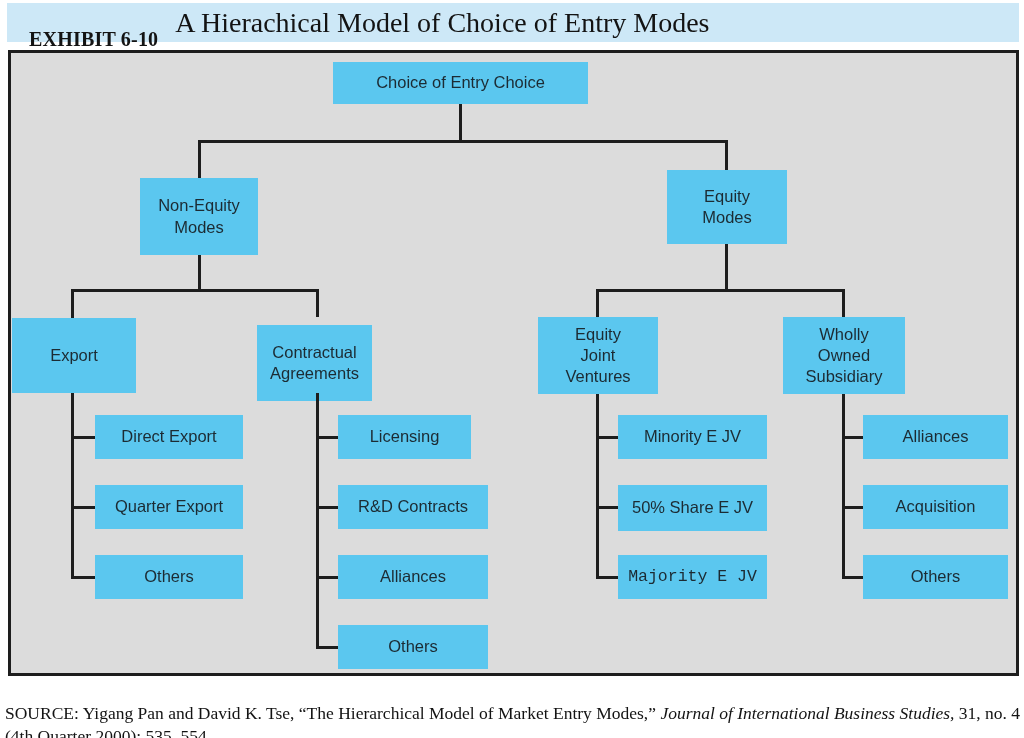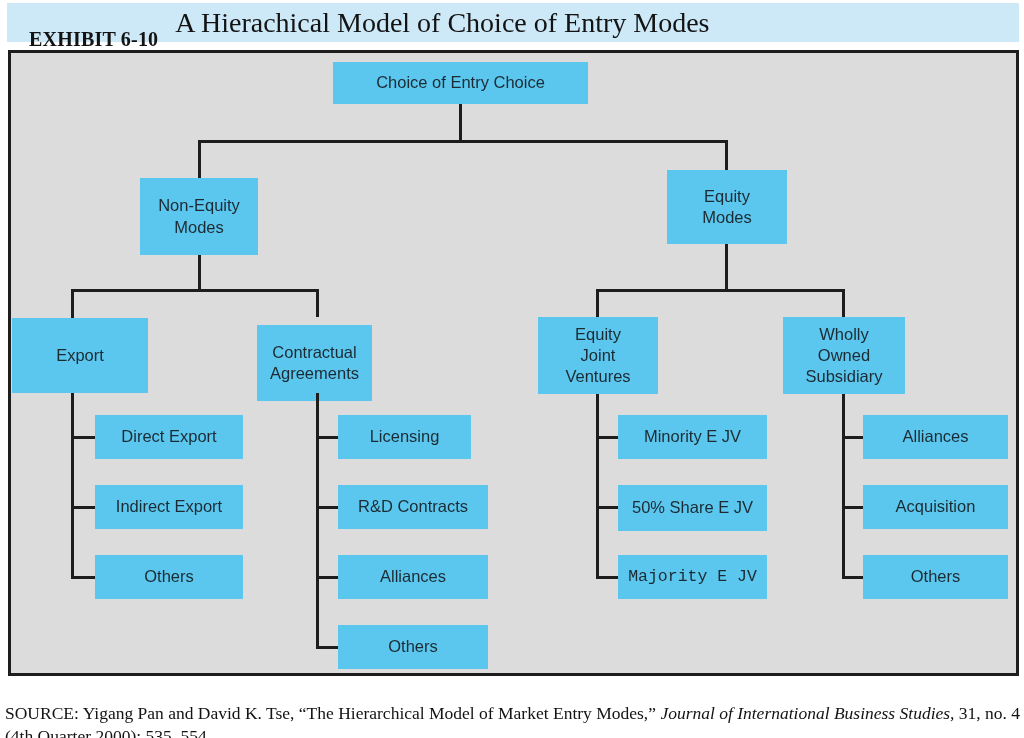--- a/index.html
+++ b/index.html
@@ -62,36 +62,36 @@
 
     <div class="vl" style="left:187px;top:202px;height:35px;"></div>
     <div class="hl" style="left:60px;top:236px;width:248px;"></div>
     <div class="vl" style="left:60px;top:236px;height:29px;"></div>
     <div class="vl" style="left:305px;top:236px;height:28px;"></div>
     <div class="vl" style="left:714px;top:191px;height:46px;"></div>
     <div class="hl" style="left:585px;top:236px;width:249px;"></div>
     <div class="vl" style="left:585px;top:236px;height:28px;"></div>
     <div class="vl" style="left:831px;top:236px;height:28px;"></div>
 
-    <div class="node" style="left:1px;top:265px;width:136px;height:75px;">Export</div>
+    <div class="node" style="left:1px;top:265px;width:124px;height:75px;">Export</div>
     <div class="node" style="left:246px;top:272px;width:115px;height:76px;">Contractual
 Agreements</div>
     <div class="node" style="left:527px;top:264px;width:120px;height:77px;">Equity
 Joint
 Ventures</div>
     <div class="node" style="left:772px;top:264px;width:122px;height:77px;">Wholly
 Owned
 Subsidiary</div>
 
     <div class="vl" style="left:60px;top:340px;height:186px;"></div>
     <div class="hl" style="left:60px;top:383px;width:24px;"></div>
     <div class="hl" style="left:60px;top:453px;width:24px;"></div>
     <div class="hl" style="left:60px;top:523px;width:24px;"></div>
     <div class="node" style="left:84px;top:362px;width:148px;height:44px;">Direct Export</div>
-    <div class="node" style="left:84px;top:432px;width:148px;height:44px;">Indirect Export</div>
+    <div class="node" style="left:84px;top:432px;width:148px;height:44px;">Quarter Export</div>
     <div class="node" style="left:84px;top:502px;width:148px;height:44px;">Others</div>
 
     <div class="vl" style="left:305px;top:340px;height:256px;"></div>
     <div class="hl" style="left:305px;top:383px;width:22px;"></div>
     <div class="hl" style="left:305px;top:453px;width:22px;"></div>
     <div class="hl" style="left:305px;top:523px;width:22px;"></div>
     <div class="hl" style="left:305px;top:593px;width:22px;"></div>
     <div class="node" style="left:321px;top:362px;width:133px;height:44px;margin-left:6px;">Licensing</div>
     <div class="node" style="left:327px;top:432px;width:150px;height:44px;">R&amp;D Contracts</div>
     <div class="node" style="left:327px;top:502px;width:150px;height:44px;">Alliances</div>

